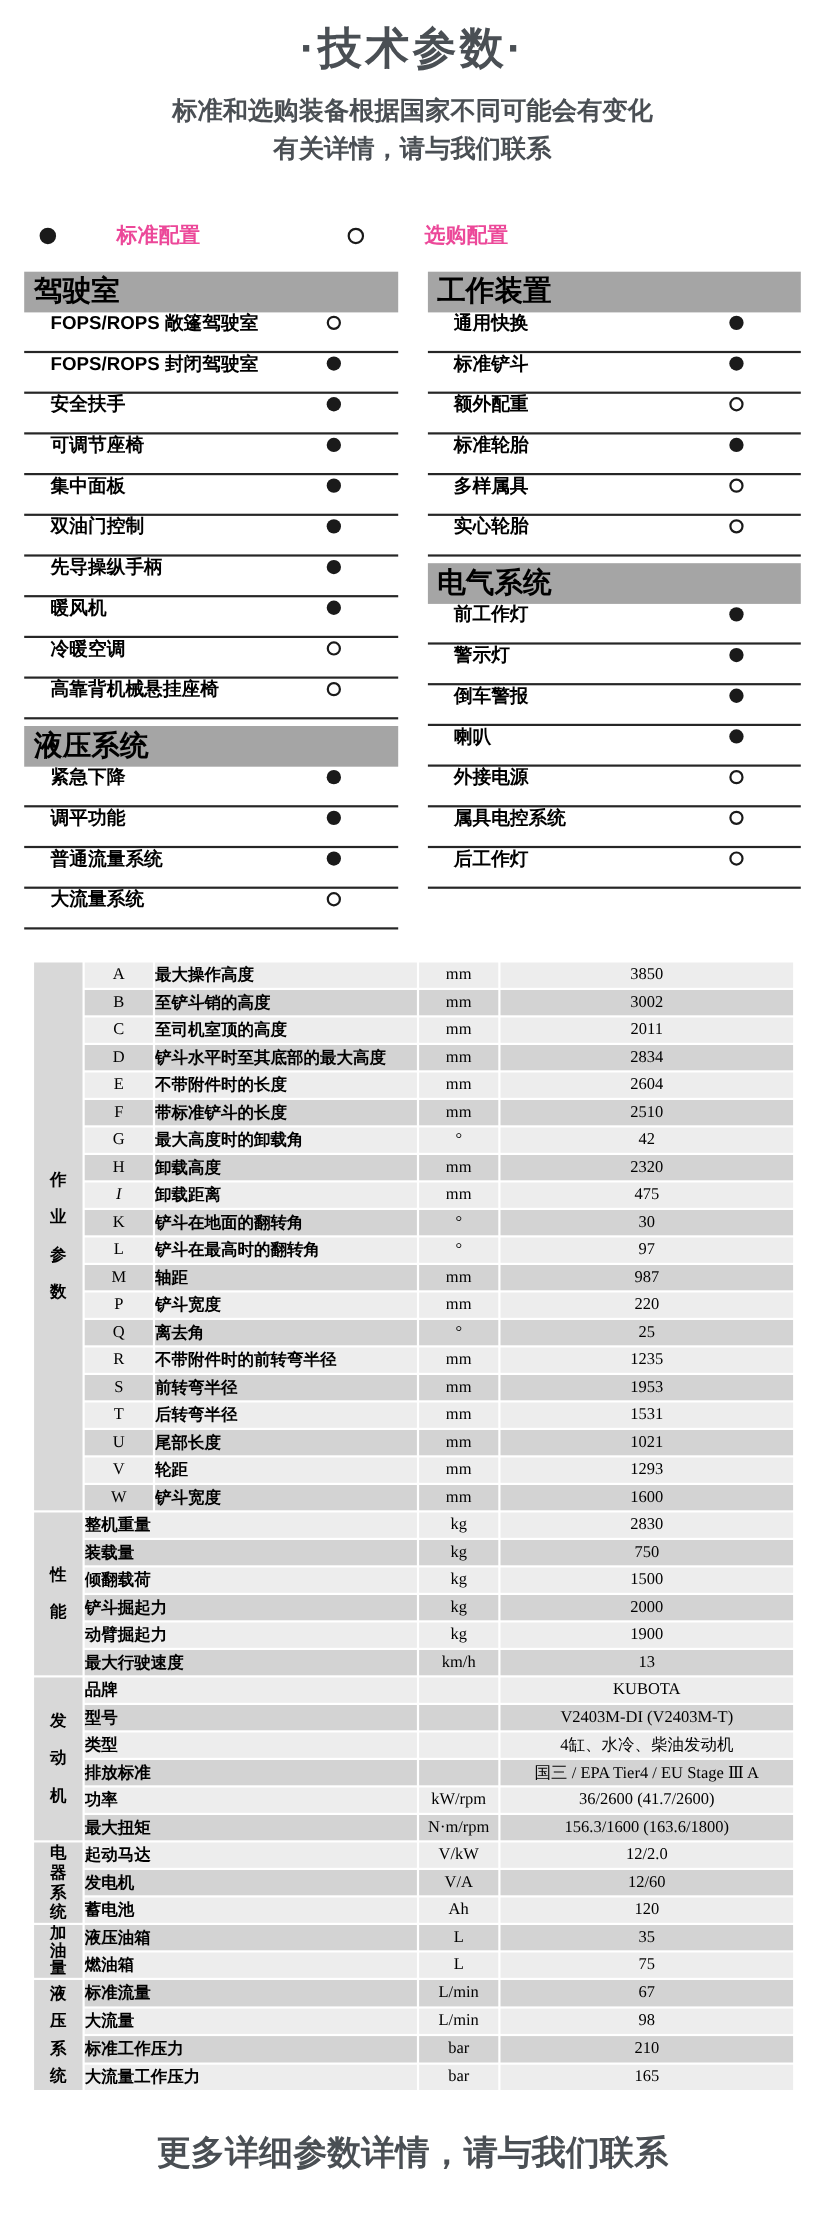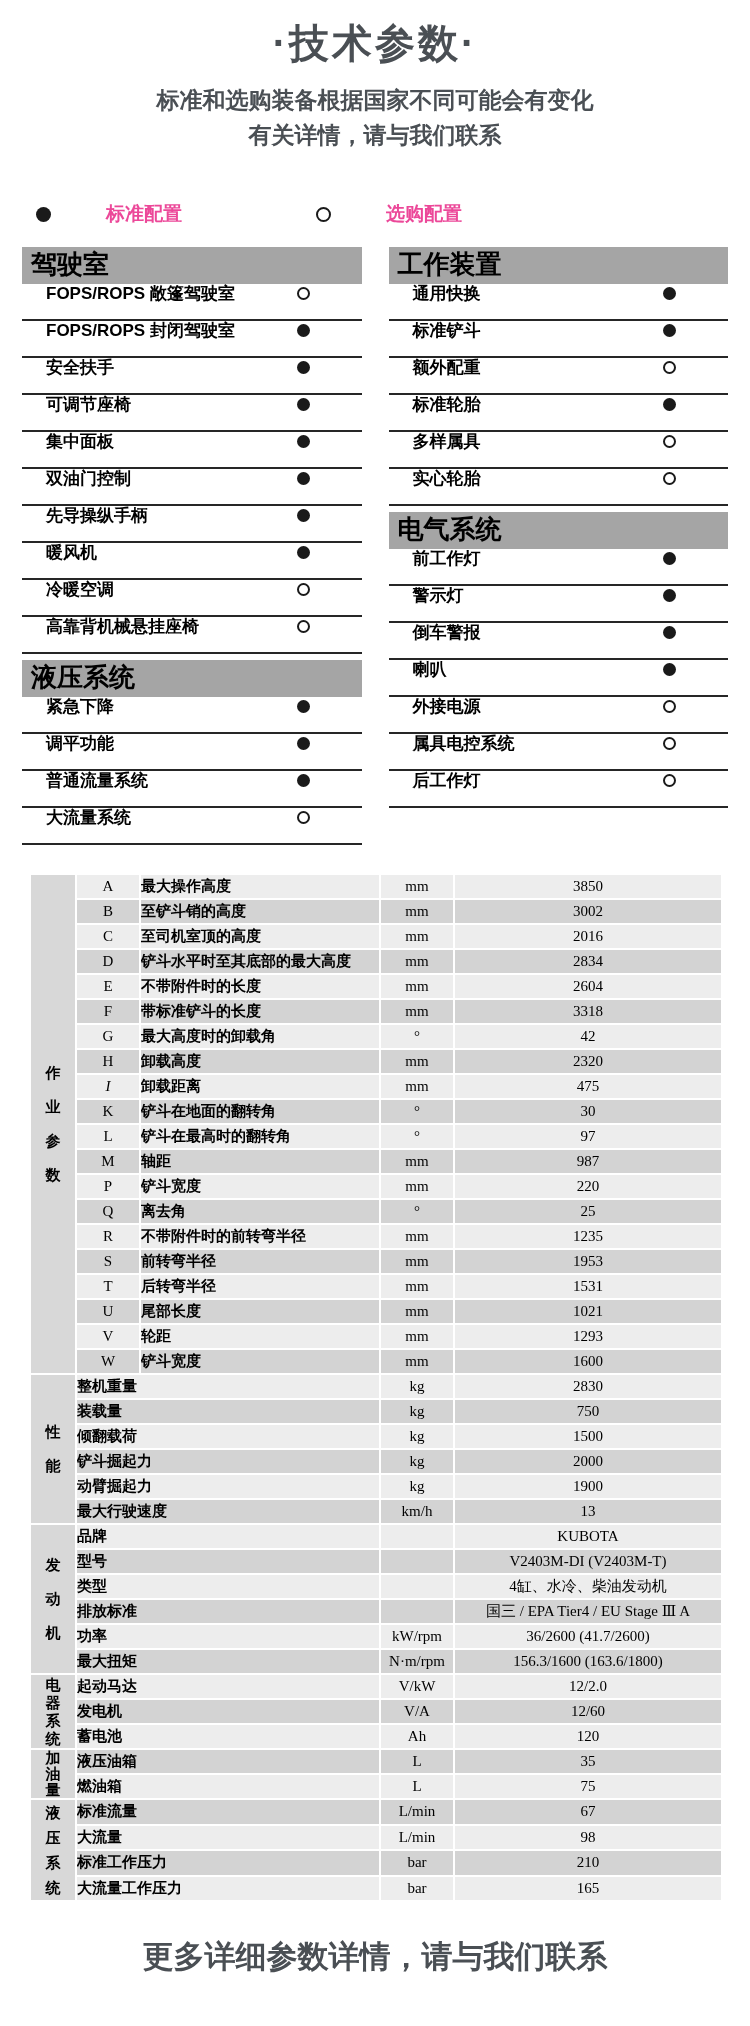--- a/index.html
+++ b/index.html
@@ -243,39 +243,39 @@
         <tr>
           <td class="letter-cell stripe-dark">B</td>
           <td class="param-cell stripe-dark">至铲斗销的高度</td>
           <td class="unit-cell stripe-dark">mm</td>
           <td class="value-cell stripe-dark">3002</td>
         </tr>
         <tr>
           <td class="letter-cell stripe-light">C</td>
           <td class="param-cell stripe-light">至司机室顶的高度</td>
           <td class="unit-cell stripe-light">mm</td>
-          <td class="value-cell stripe-light">2016</td>
+          <td class="value-cell stripe-light">2011</td>
         </tr>
         <tr>
           <td class="letter-cell stripe-dark">D</td>
           <td class="param-cell stripe-dark">铲斗水平时至其底部的最大高度</td>
           <td class="unit-cell stripe-dark">mm</td>
           <td class="value-cell stripe-dark">2834</td>
         </tr>
         <tr>
           <td class="letter-cell stripe-light">E</td>
           <td class="param-cell stripe-light">不带附件时的长度</td>
           <td class="unit-cell stripe-light">mm</td>
           <td class="value-cell stripe-light">2604</td>
         </tr>
         <tr>
           <td class="letter-cell stripe-dark">F</td>
           <td class="param-cell stripe-dark">带标准铲斗的长度</td>
           <td class="unit-cell stripe-dark">mm</td>
-          <td class="value-cell stripe-dark">3318</td>
+          <td class="value-cell stripe-dark">2510</td>
         </tr>
         <tr>
           <td class="letter-cell stripe-light">G</td>
           <td class="param-cell stripe-light">最大高度时的卸载角</td>
           <td class="unit-cell stripe-light">°</td>
           <td class="value-cell stripe-light">42</td>
         </tr>
         <tr>
           <td class="letter-cell stripe-dark">H</td>
           <td class="param-cell stripe-dark">卸载高度</td>

